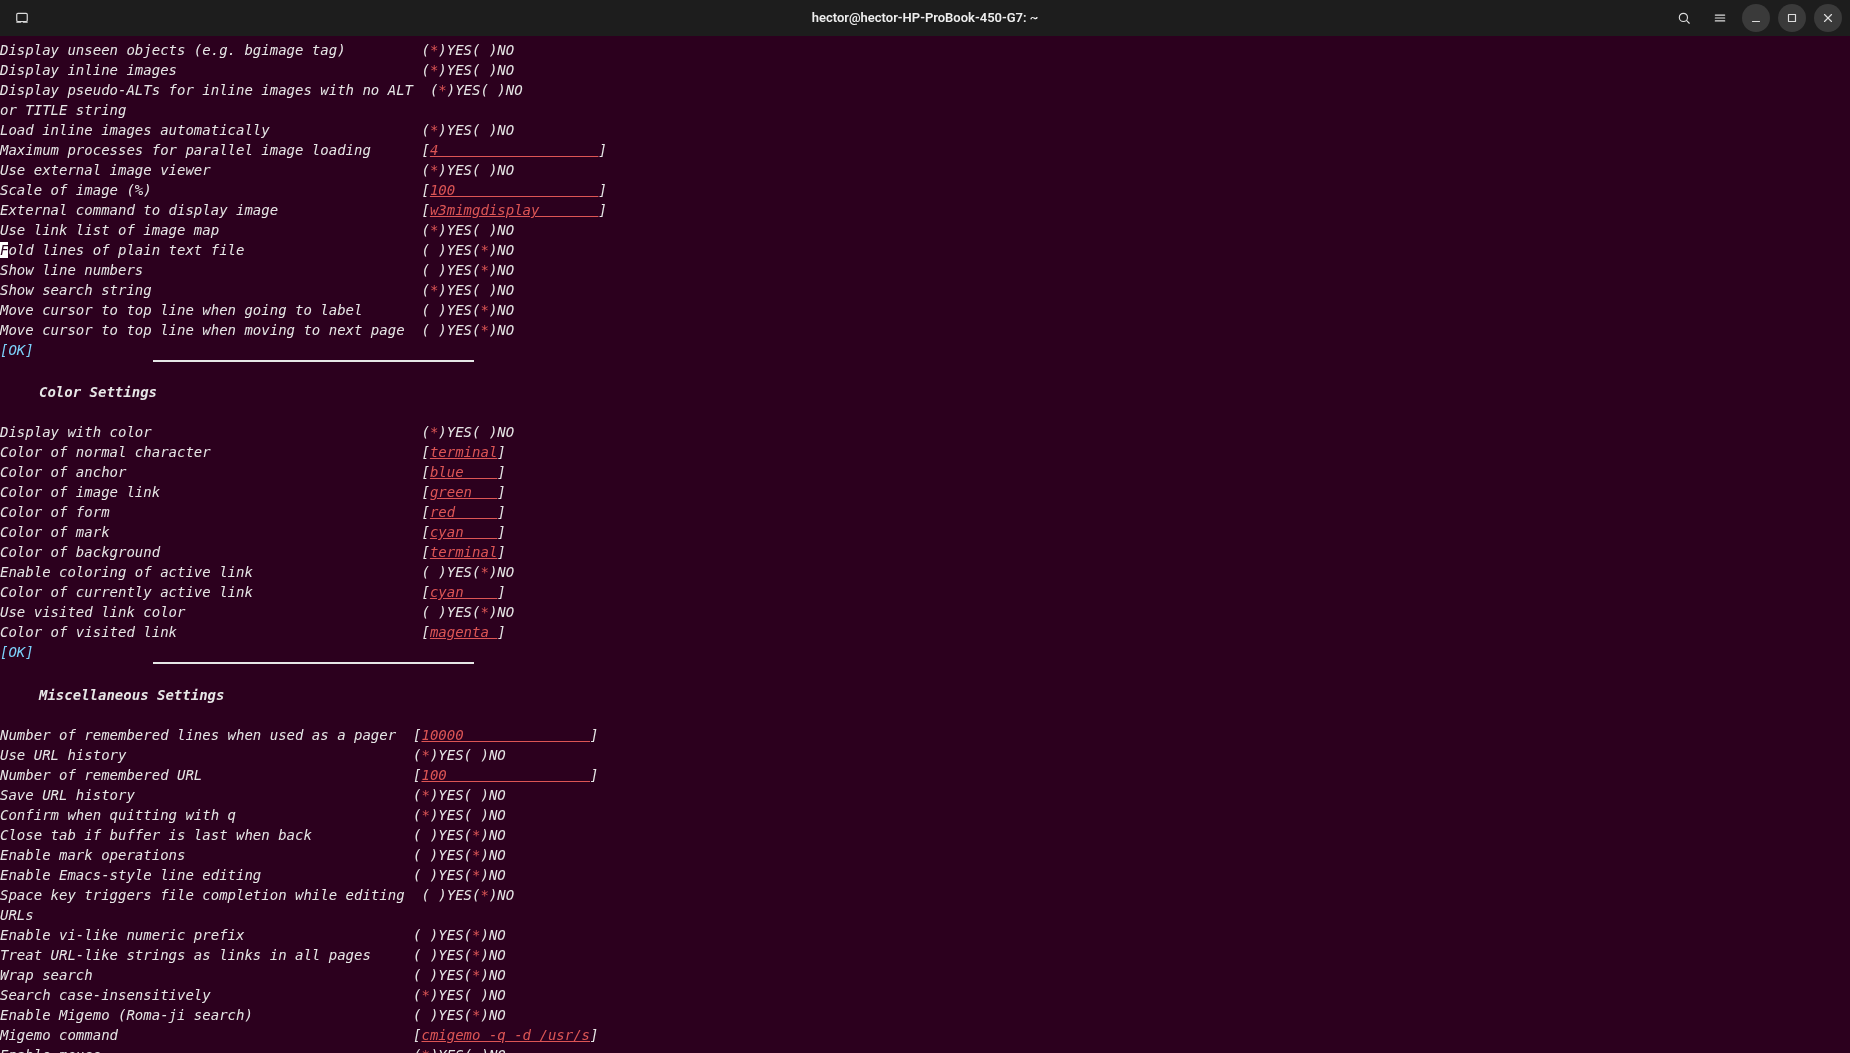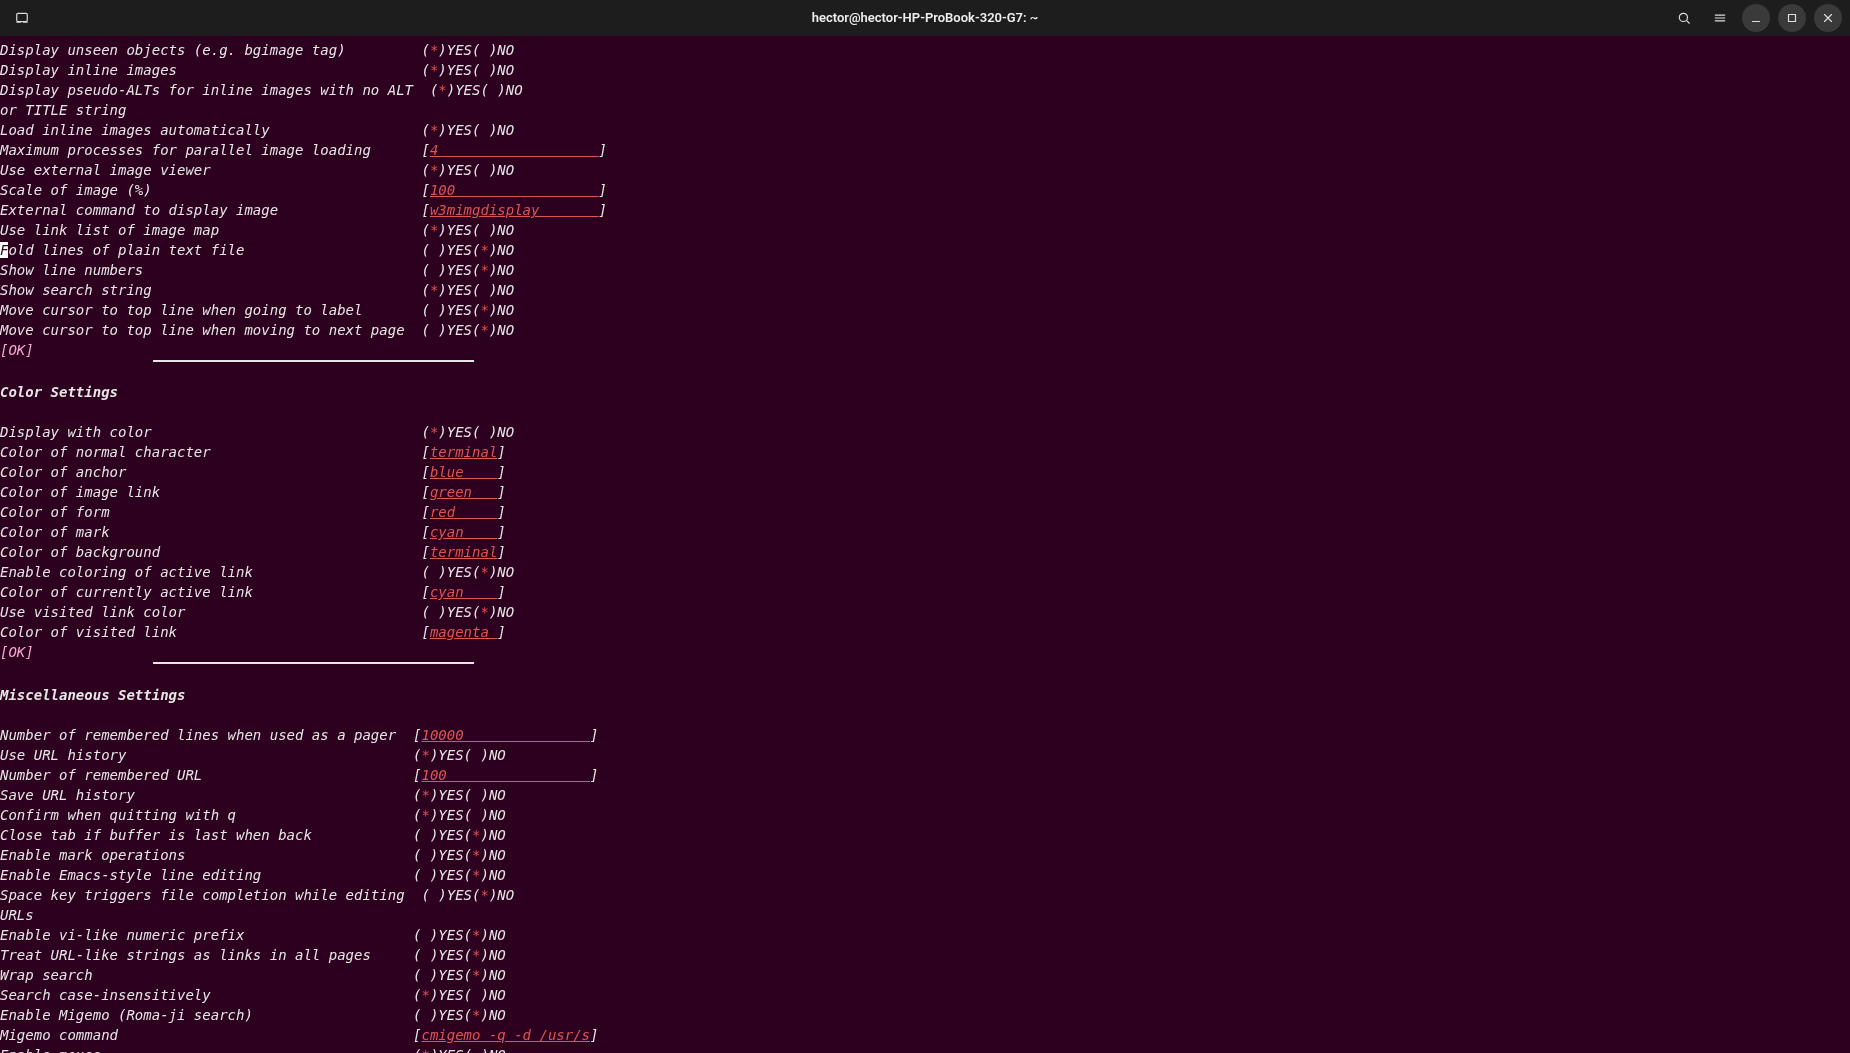--- a/index.html
+++ b/index.html
@@ -64,23 +64,23 @@
   }
   .row { display: flex; font-style: italic; }
 
   .cursor-char {
     background: #fff;
     color: #2c001e;
   }
 
   .hl { color: #d55; }       
   .link { color: #d55; text-decoration: underline; }
-  .ok   { color: #f9a8d4; }
+  .ok   { color: #7dd3fc; }
 
-  .bold { font-weight: bold; }
+  .bold { font-weight: bold; padding-left: 39px; }
 
   hr.sep {
     border: none;
     border-top: 2px solid #e6e6e6;
     margin: 0;
     margin-left: 18.2ch;
     width: 38ch;
   }
 </style>
 </head>
@@ -89,21 +89,21 @@
 <div class="titlebar">
   <div class="left">
     <button class="tbtn">
       <svg class="icon" viewBox="0 0 24 24">
           <rect x="3" y="4" width="18" height="14" rx="2"></rect>
           <path d="M3 19h7"></path>
           <path d="M14 19h7"></path>
         </svg>
     </button>
   </div>
-  <div class="title">hector@hector-HP-ProBook-320-G7: ~</div>
+  <div class="title">hector@hector-HP-ProBook-450-G7: ~</div>
   <div class="right">
     <button class="tbtn">
       <svg class="icon" viewBox="0 0 24 24">
           <circle cx="11" cy="11" r="7"></circle>
           <line x1="21" y1="21" x2="16.65" y2="16.65"></line>
         </svg>
     </button>
     <button class="tbtn">
       <svg class="icon" viewBox="0 0 24 24">
           <line x1="4" y1="7" x2="20" y2="7"></line>

